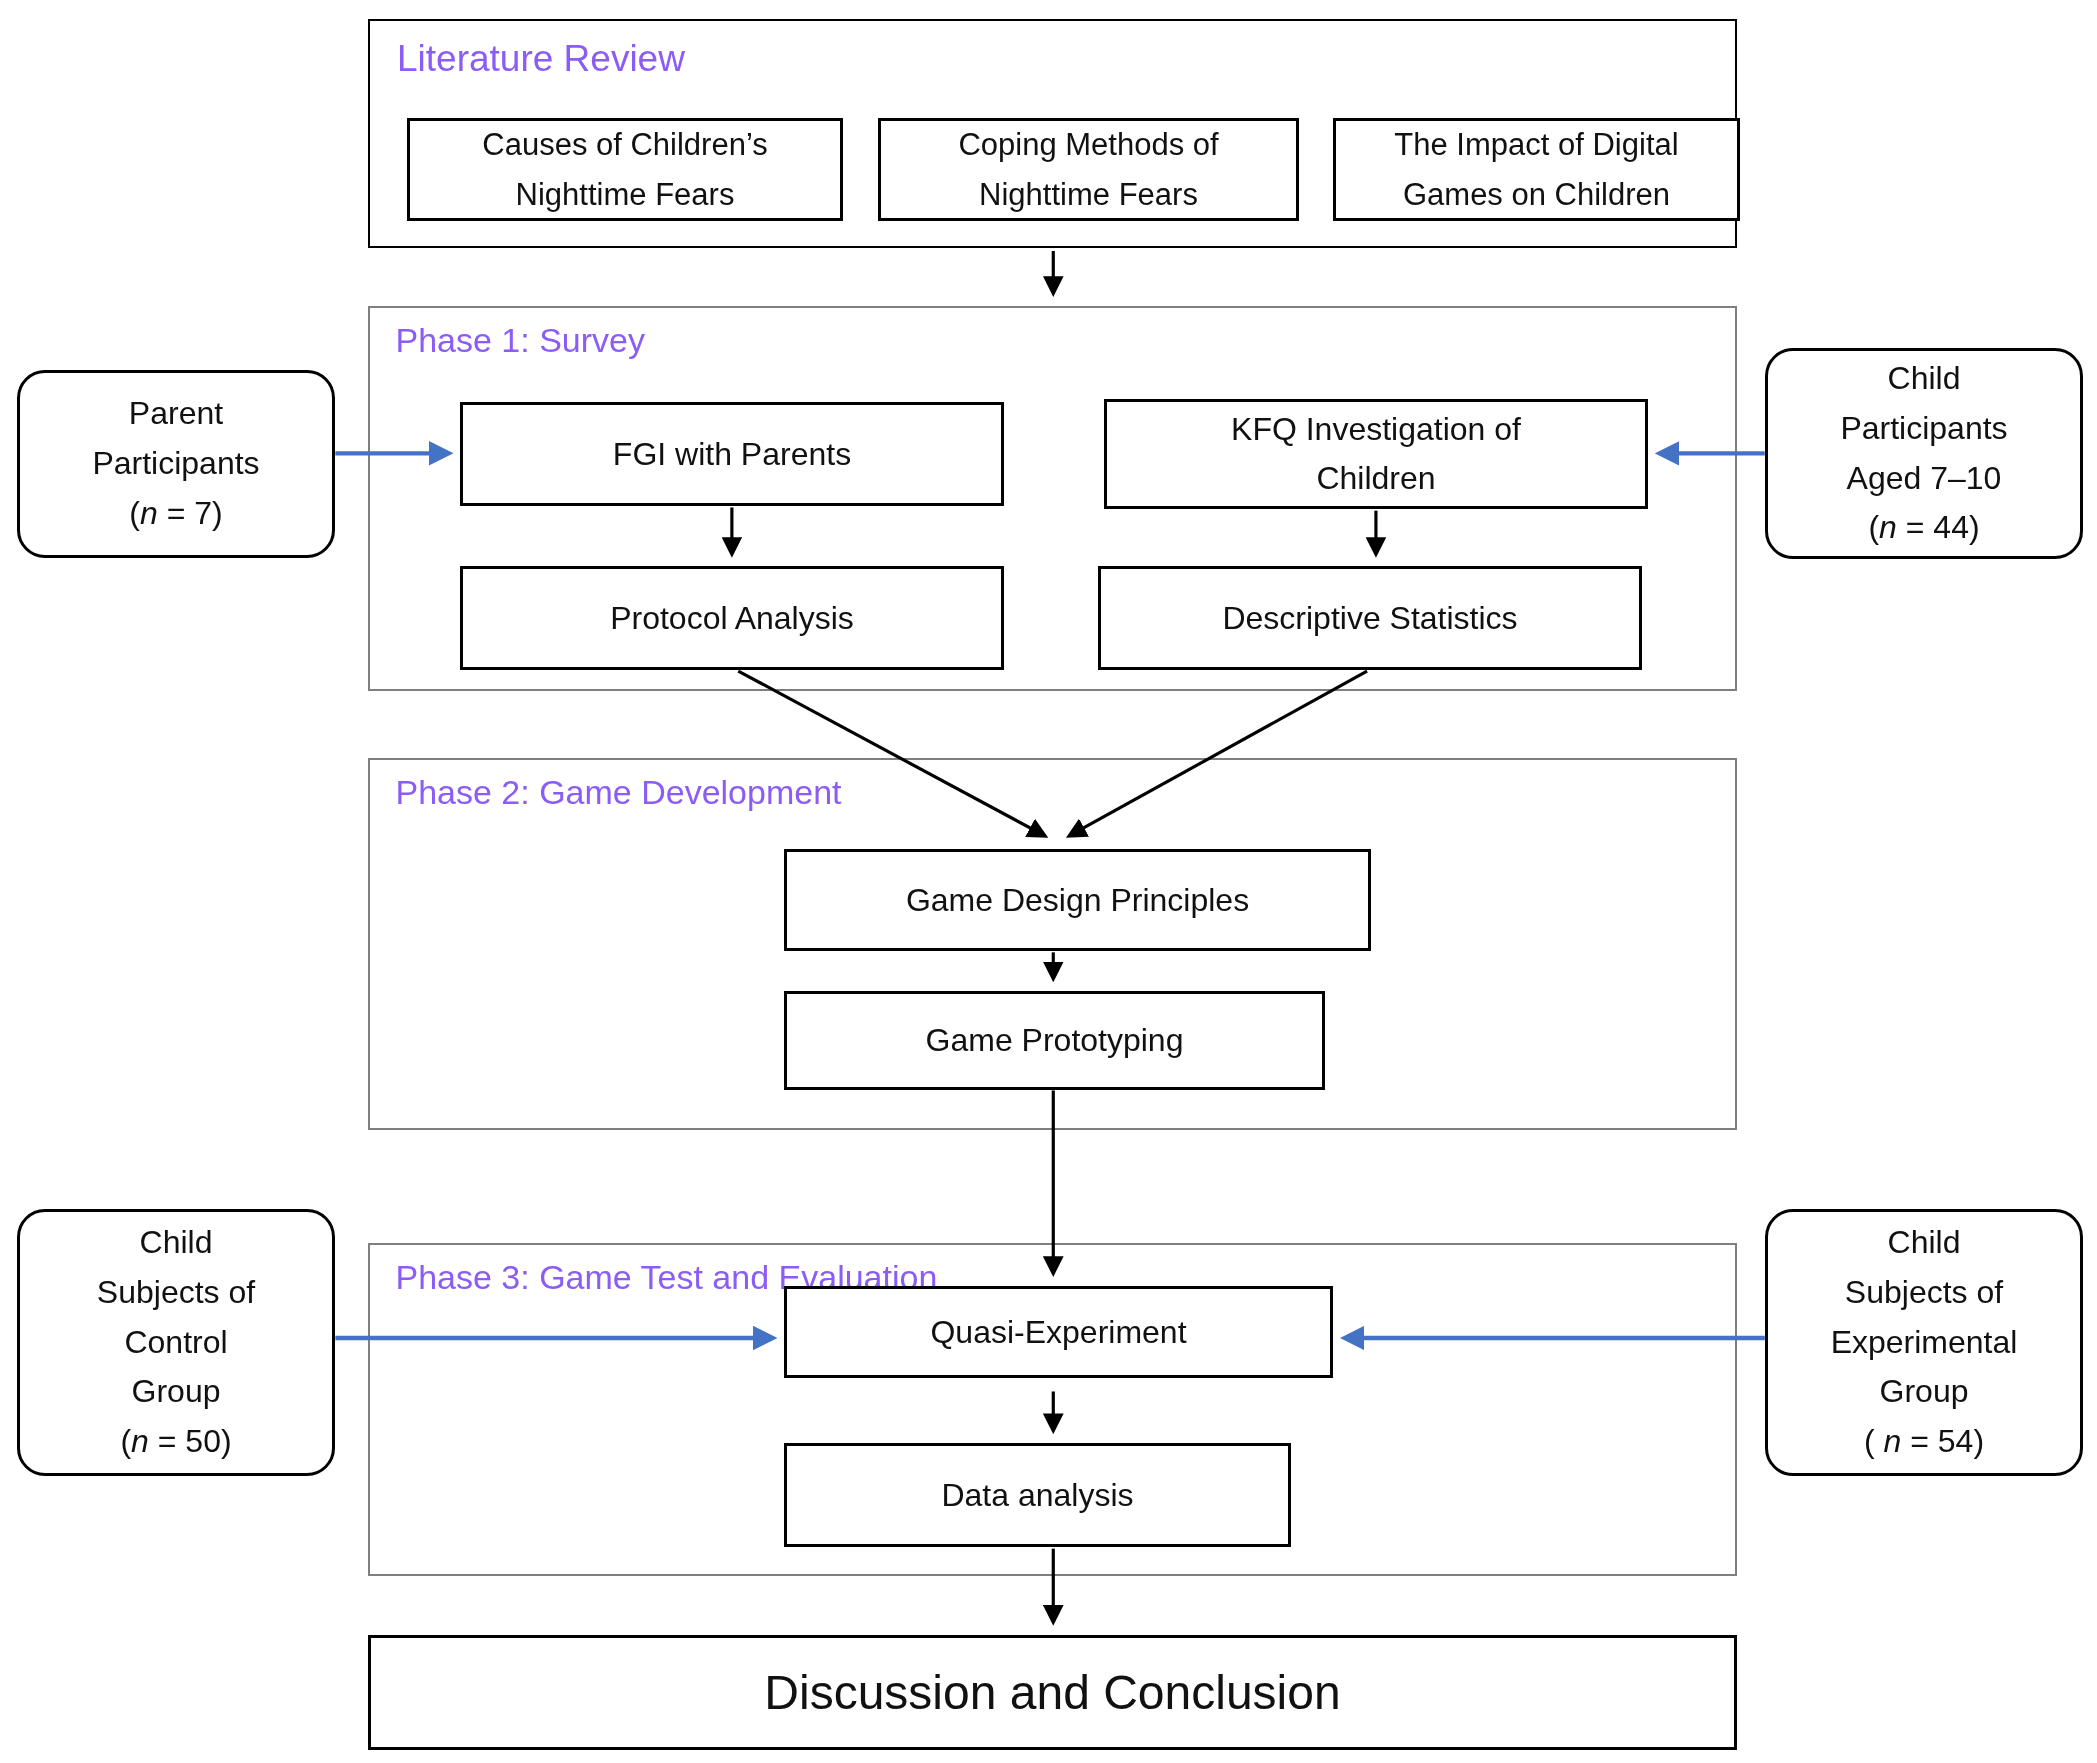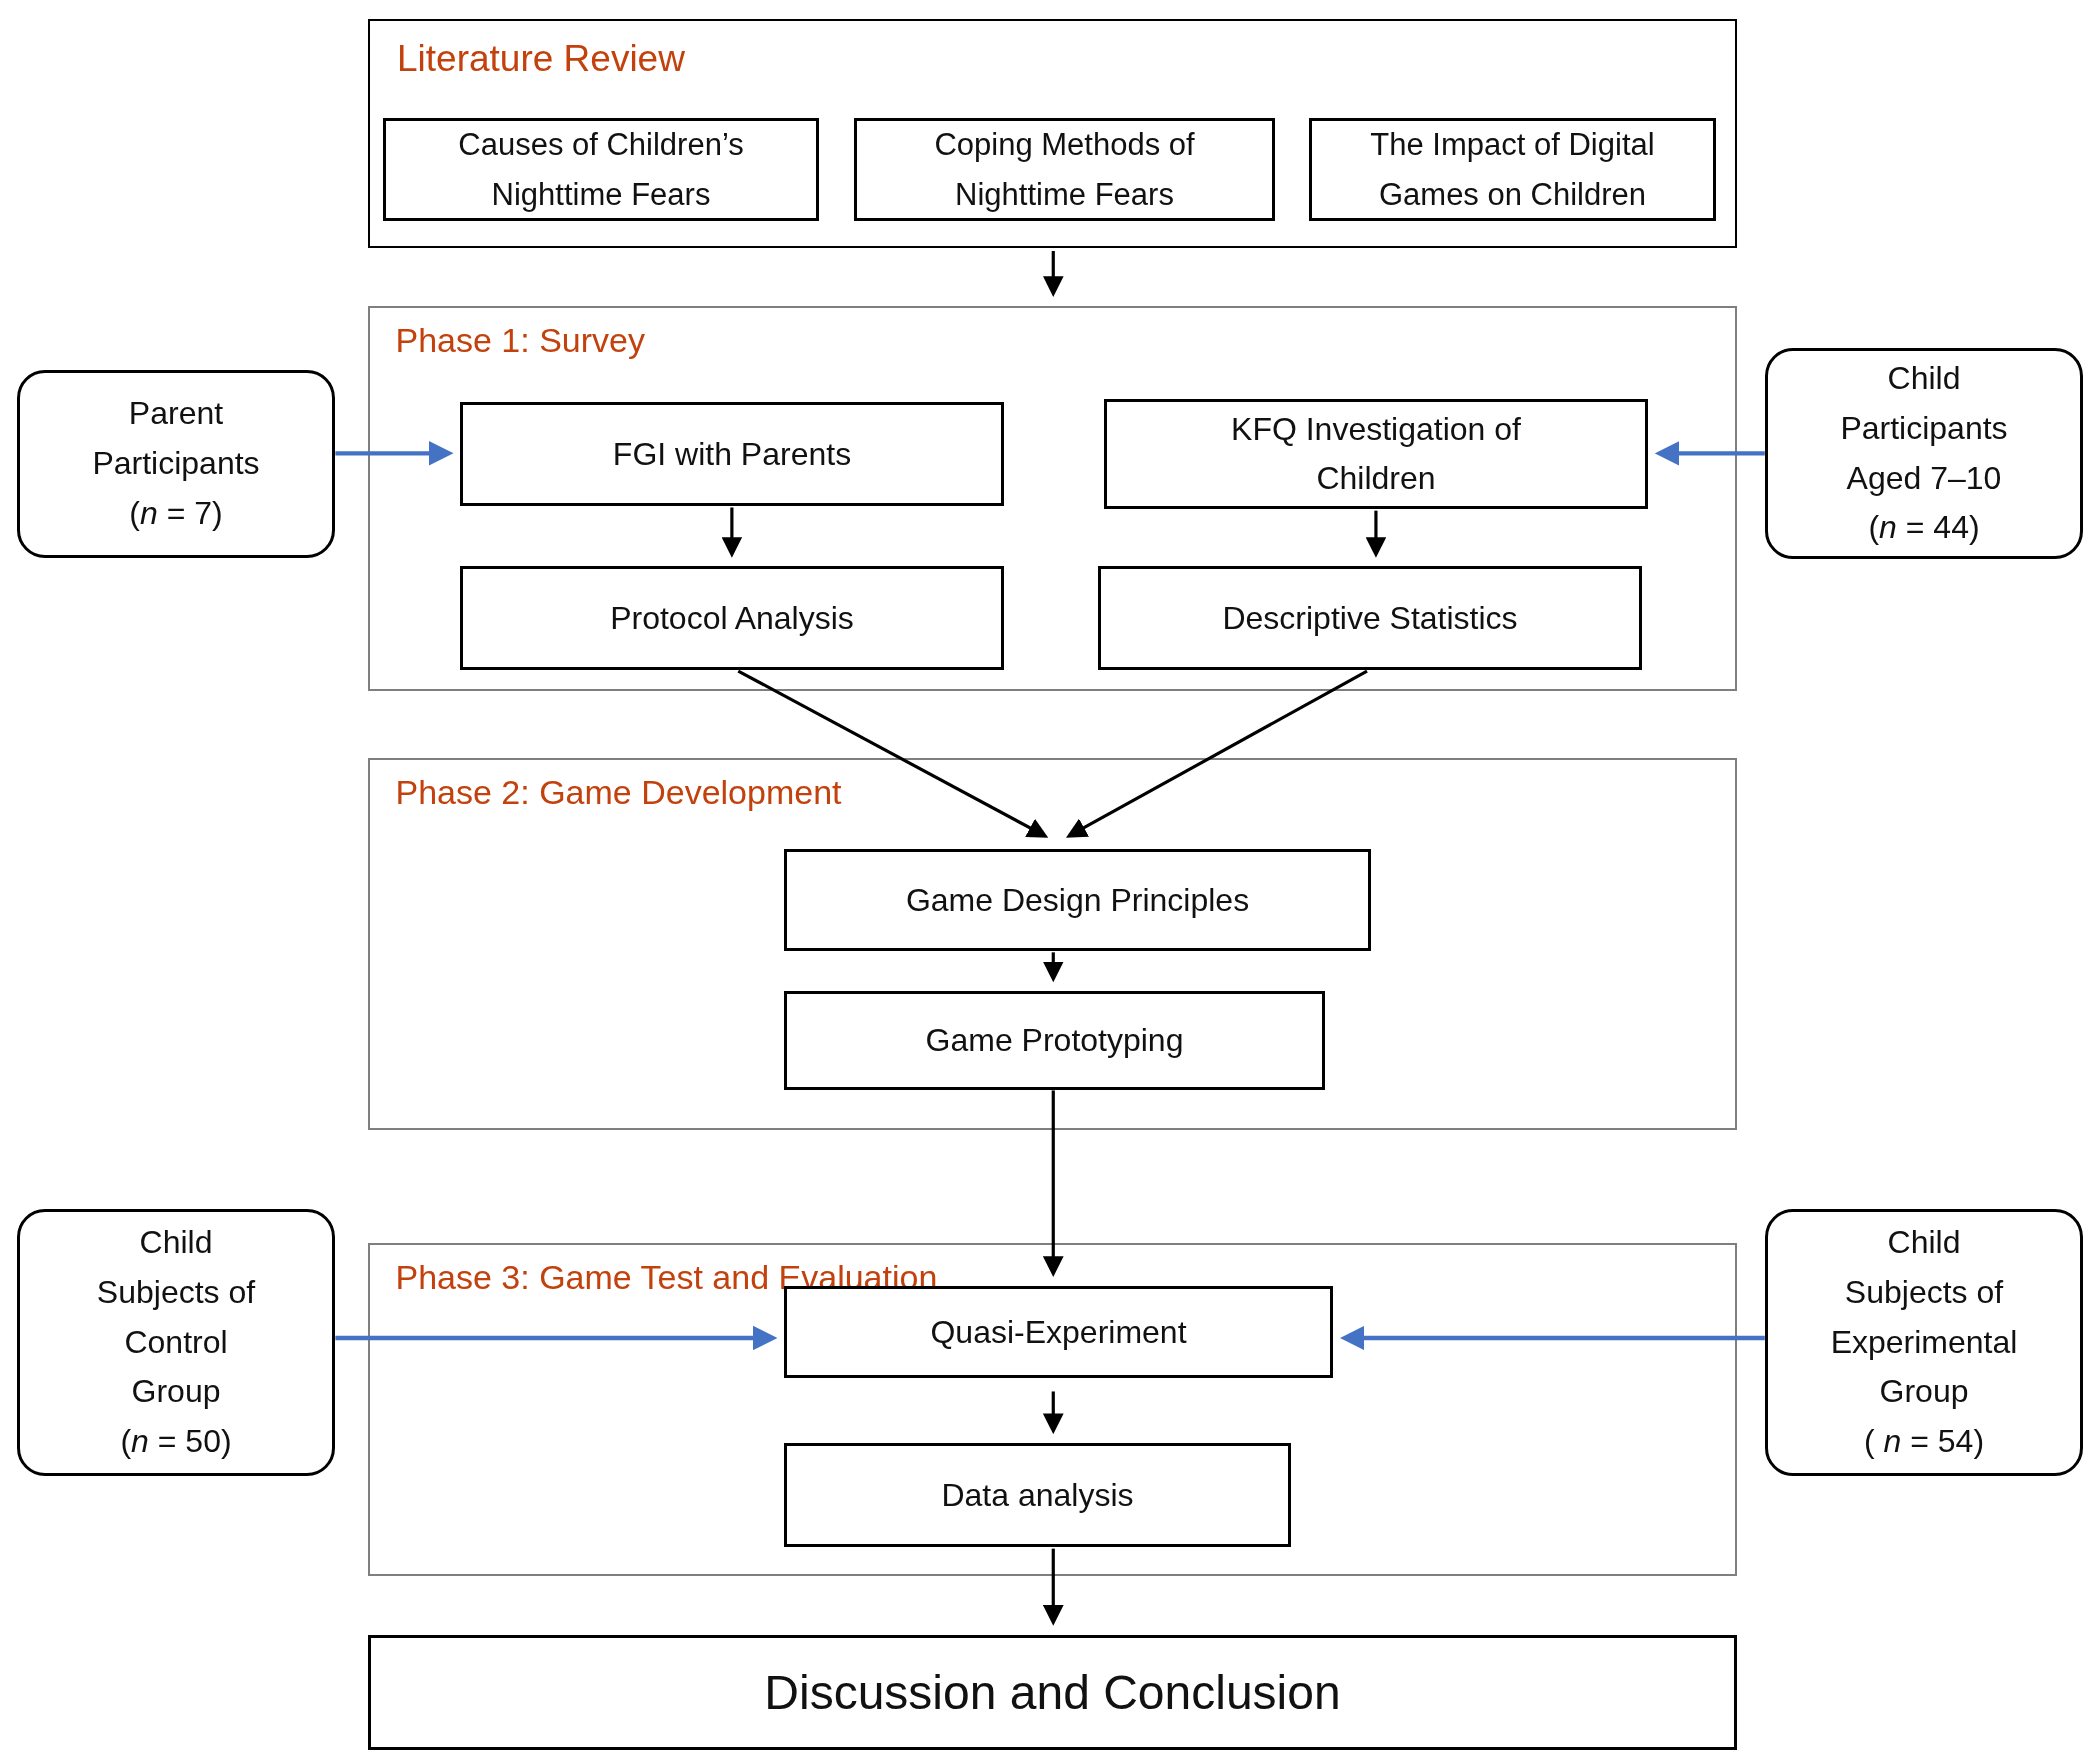--- a/index.html
+++ b/index.html
@@ -22,21 +22,21 @@
   }
   .container.black-border { border: 2.5px solid #000000; }
   .container.gray-border  { border: 2.5px solid #7f7f7f; }
 
   .container-label {
     position: absolute;
     top: 10.2px;
     left: 25.5px;
     font-size: 34px;
     line-height: 1.35;
-    color: #c2410c;
+    color: #8b5cf6;
     white-space: nowrap;
   }
   .lr-title {
     font-size: 37px;
     top: 12.7px;
     left: 27px;
   }
 
   
   .pbox {
@@ -44,21 +44,21 @@
     background: #ffffff;
     display: flex;
     flex-direction: column;
     align-items: center;
     justify-content: center;
     text-align: center;
     font-size: 32px;
     line-height: 1.52;
     color: #111111;
   }
-  .pbox.topic { font-size: 31px; line-height: 1.6; }
+  .pbox.topic { font-size: 31px; line-height: 1.6; margin-left: 24px; }
 
   
   .rbox {
     border: 3.2px solid #000000;
     border-radius: 28px;
     background: #ffffff;
     display: flex;
     flex-direction: column;
     align-items: center;
     justify-content: center;

